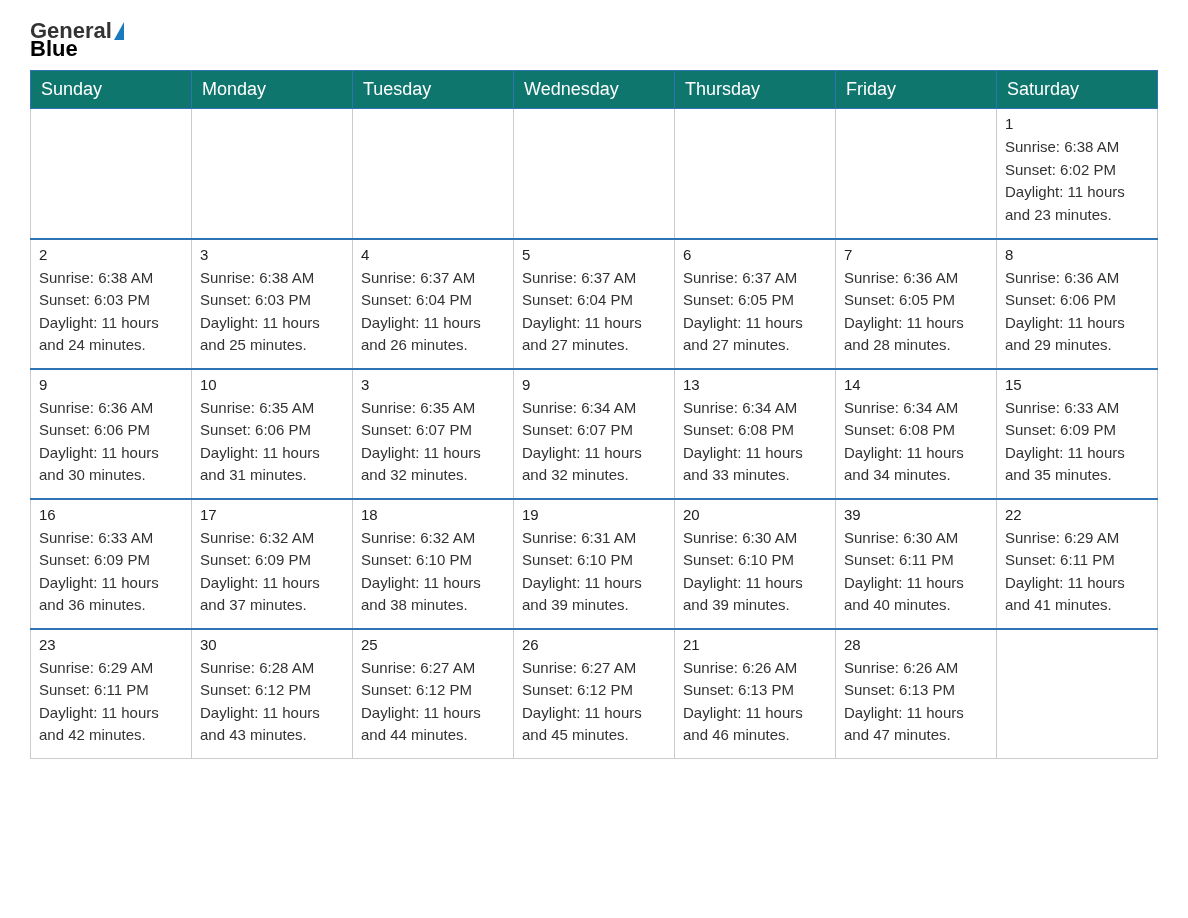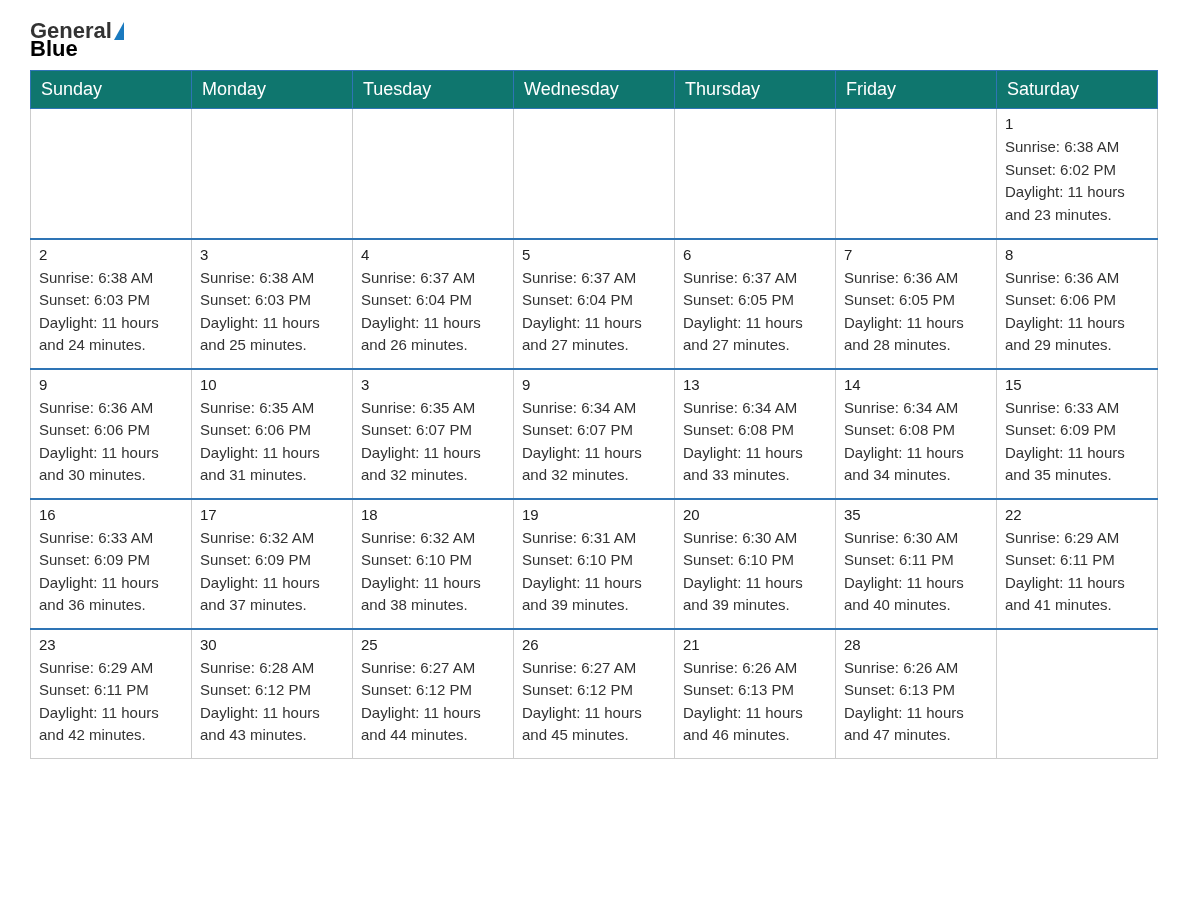--- a/index.html
+++ b/index.html
@@ -224,21 +224,21 @@
         </td>
         <td>
           <span class="day-number">19</span>
           <div class="day-info">Sunrise: 6:31 AM<br>Sunset: 6:10 PM<br>Daylight: 11 hours<br>and 39 minutes.</div>
         </td>
         <td>
           <span class="day-number">20</span>
           <div class="day-info">Sunrise: 6:30 AM<br>Sunset: 6:10 PM<br>Daylight: 11 hours<br>and 39 minutes.</div>
         </td>
         <td>
-          <span class="day-number">35</span>
+          <span class="day-number">39</span>
           <div class="day-info">Sunrise: 6:30 AM<br>Sunset: 6:11 PM<br>Daylight: 11 hours<br>and 40 minutes.</div>
         </td>
         <td>
           <span class="day-number">22</span>
           <div class="day-info">Sunrise: 6:29 AM<br>Sunset: 6:11 PM<br>Daylight: 11 hours<br>and 41 minutes.</div>
         </td>
       </tr>
       <tr class="row-border-top">
         <td>
           <span class="day-number">23</span>

